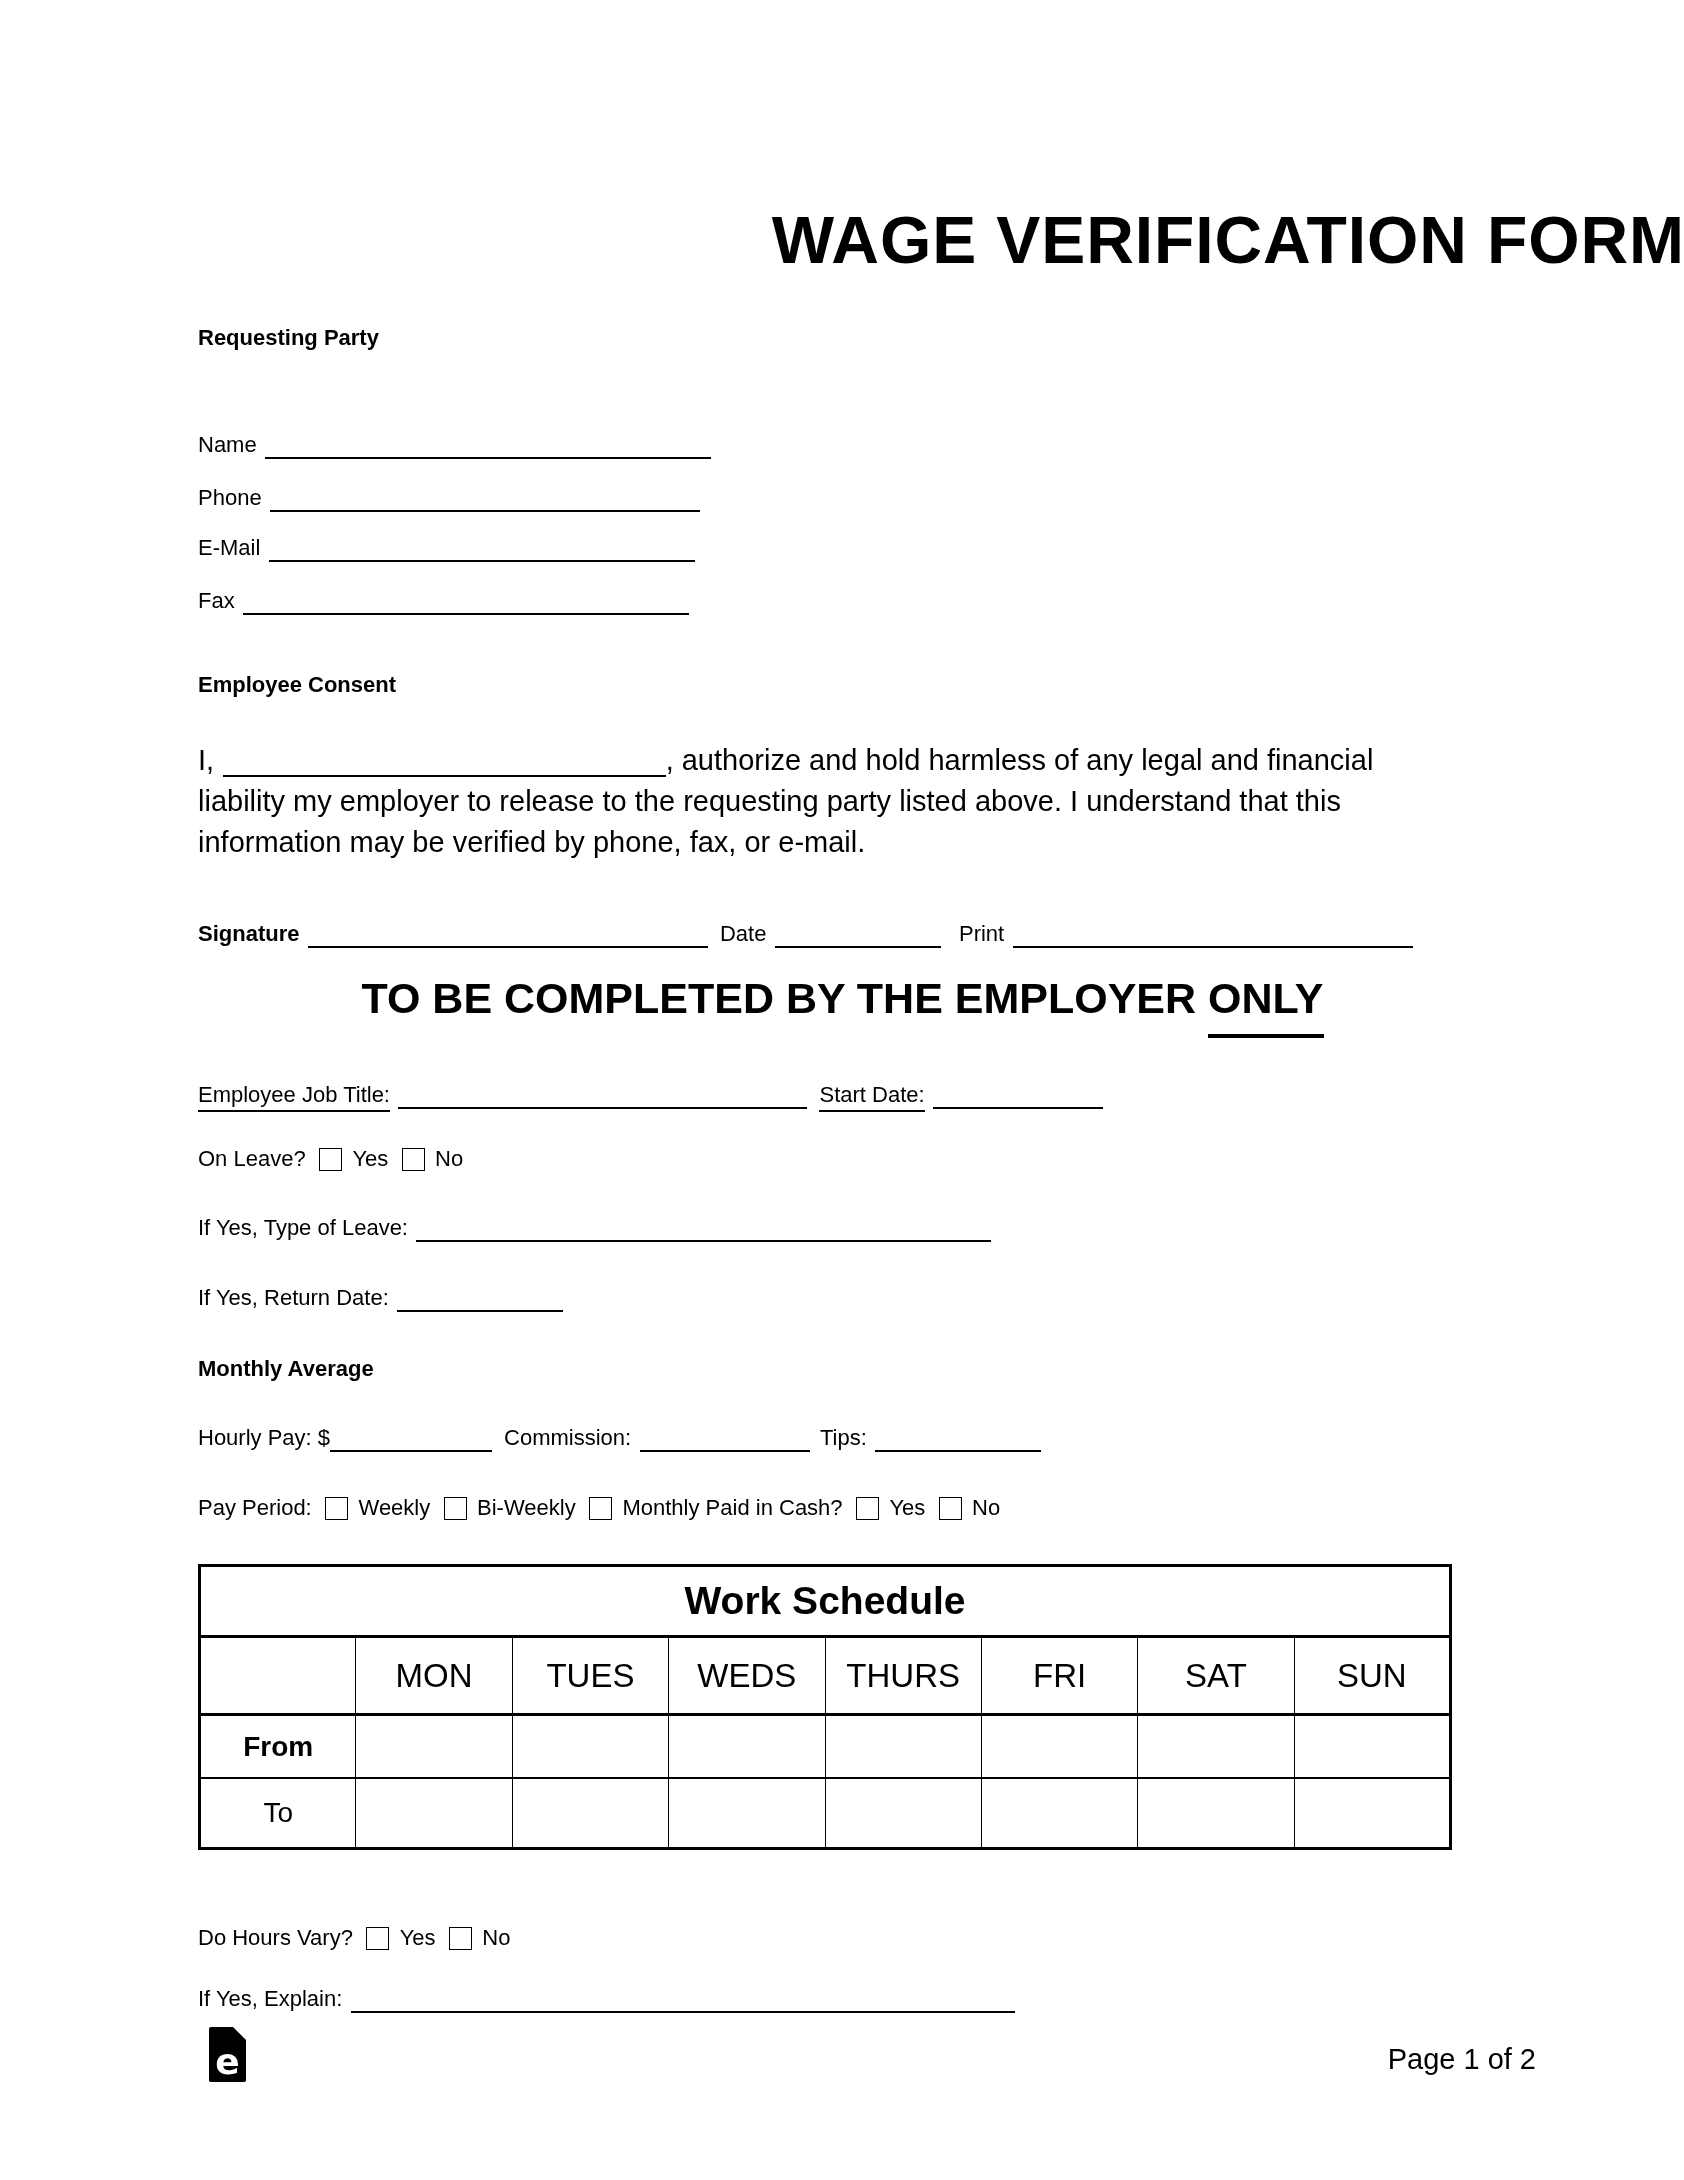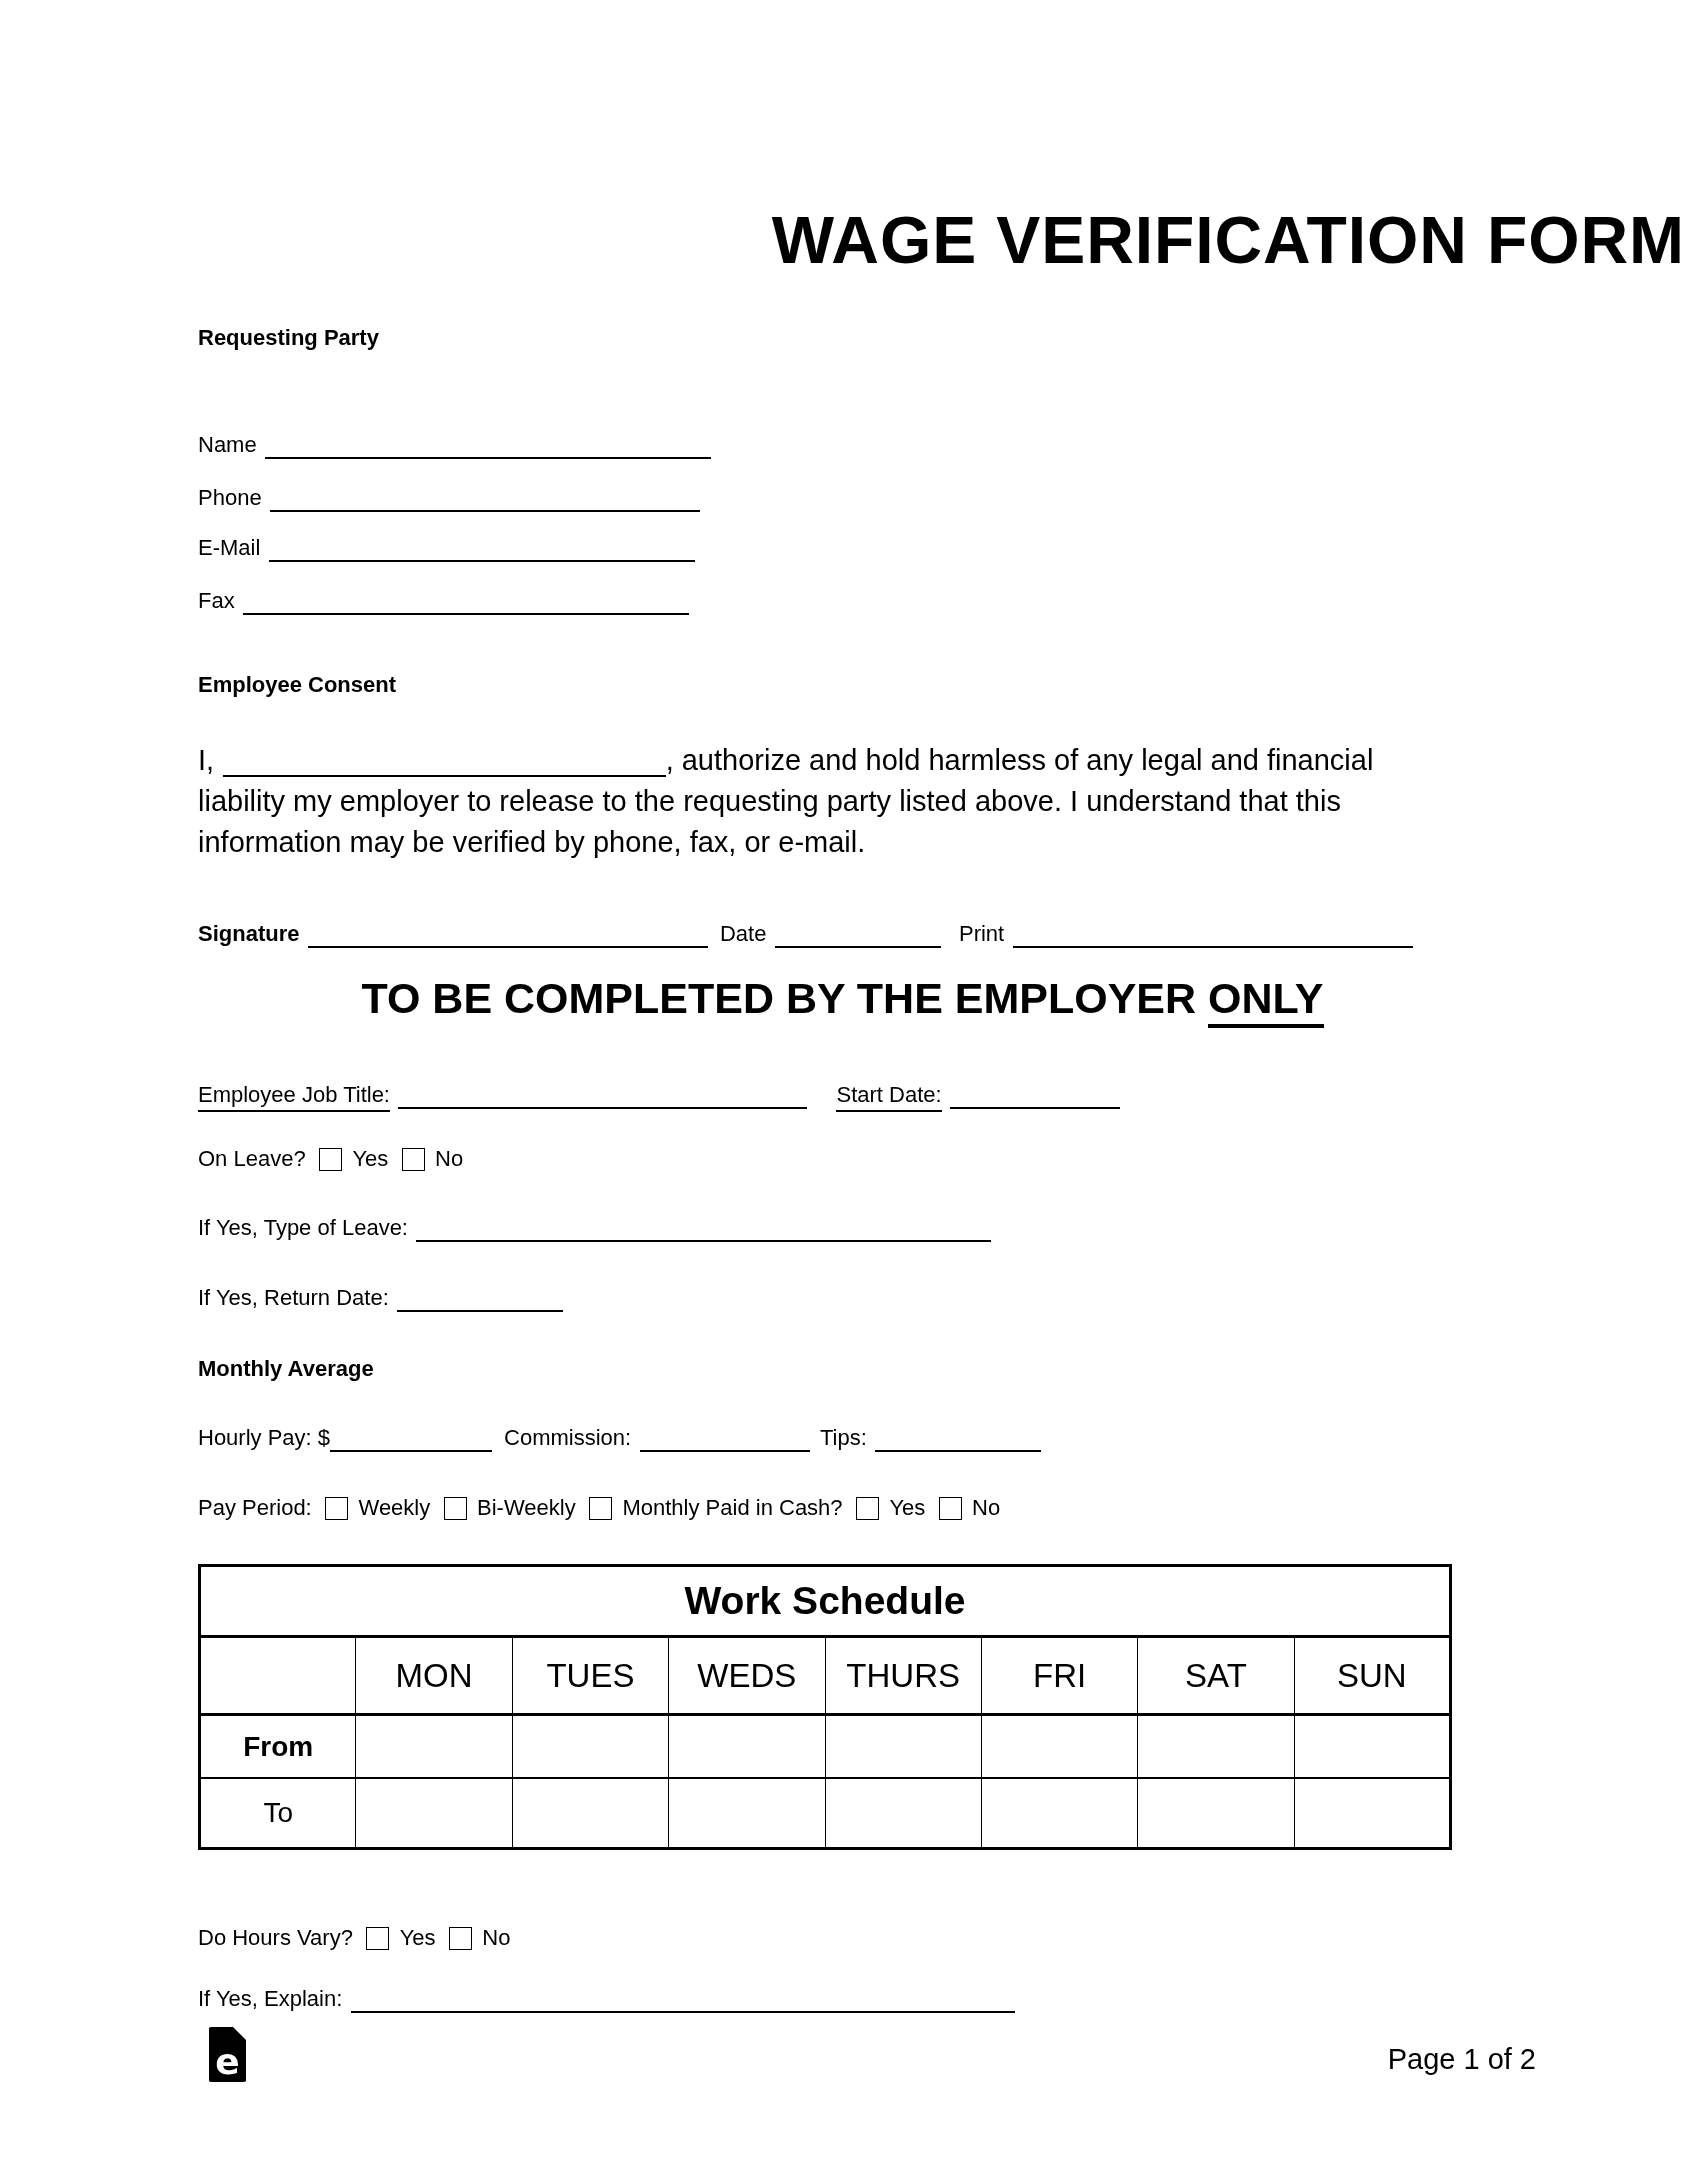--- a/index.html
+++ b/index.html
@@ -8,21 +8,21 @@
   .page{position:absolute;top:0;left:0;width:1685px;height:2181px;background:#fff;overflow:hidden;}
 
   .row{position:absolute;left:198px;font-size:22px;line-height:36px;white-space:nowrap;}
   .bold{font-weight:bold;}
 
   .title{position:absolute;top:162px;left:0;width:100%;text-align:right;
          font-size:66px;line-height:68px;font-weight:bold;letter-spacing:0.9px;margin-top:44px;}
 
   .emp-heading{position:absolute;top:974px;left:0;width:100%;text-align:center;
                font-size:43px;line-height:48px;font-weight:bold;}
-  .u-thick{border-bottom:4.3px solid #000;padding-bottom:2px;}
+  .u-thick{border-bottom:4.3px solid #000;padding-bottom:12px;}
 
   .blank{display:inline-block;border-bottom:2.6px solid #000;height:25.6px;
          margin-bottom:-6.8px;margin-left:8.5px;}
   .blank.nosp{margin-left:0;}
 
   .ul-label{border-bottom:2.6px solid #000;padding-bottom:3.4px;}
 
   .cb{display:inline-block;width:21px;height:21px;border:1.7px solid #000;
       vertical-align:-5.1px;margin-left:13.6px;margin-right:10.2px;background:#fff;}
 
@@ -67,21 +67,21 @@
   <div class="row" style="top:583px"><span>Fax</span><span class="blank" style="width:446px"></span></div>
 
   <div class="row bold" style="top:667px">Employee Consent</div>
 
   <div class="para"><span>I,</span><span class="blank" style="width:443px"></span><span>, authorize and hold harmless of any legal and financial</span><br><span>liability my employer to release to the requesting party listed above. I understand that this</span><br><span>information may be verified by phone, fax, or e-mail.</span></div>
 
   <div class="row" style="top:916px"><span class="bold">Signature</span><span class="blank" style="width:400px"></span><span style="margin-left:12px">Date</span><span class="blank" style="width:166px"></span><span style="margin-left:18px">Print</span><span class="blank" style="width:400px"></span></div>
 
   <div class="emp-heading"><span>TO BE COMPLETED BY THE EMPLOYER</span>&nbsp;<span class="u-thick">ONLY</span></div>
 
-  <div class="row" style="top:1077px"><span class="ul-label">Employee Job Title:</span><span class="blank" style="width:409px"></span><span class="ul-label" style="margin-left:29px">Start Date:</span><span class="blank" style="width:170px"></span></div>
+  <div class="row" style="top:1077px"><span class="ul-label">Employee Job Title:</span><span class="blank" style="width:409px"></span><span class="ul-label" style="margin-left:12px">Start Date:</span><span class="blank" style="width:170px"></span></div>
 
   <div class="row" style="top:1141px"><span>On Leave?</span><span class="cb"></span><span>Yes</span><span class="cb"></span><span>No</span></div>
 
   <div class="row" style="top:1210px"><span>If Yes, Type of Leave:</span><span class="blank" style="width:575px"></span></div>
 
   <div class="row" style="top:1280px"><span>If Yes, Return Date:</span><span class="blank" style="width:166px"></span></div>
 
   <div class="row bold" style="top:1351px">Monthly Average</div>
 
   <div class="row" style="top:1420px"><span>Hourly Pay: $</span><span class="blank nosp" style="width:162px"></span><span style="margin-left:12px">Commission:</span><span class="blank" style="width:170px"></span><span style="margin-left:10.2px">Tips:</span><span class="blank" style="width:166px"></span></div>

